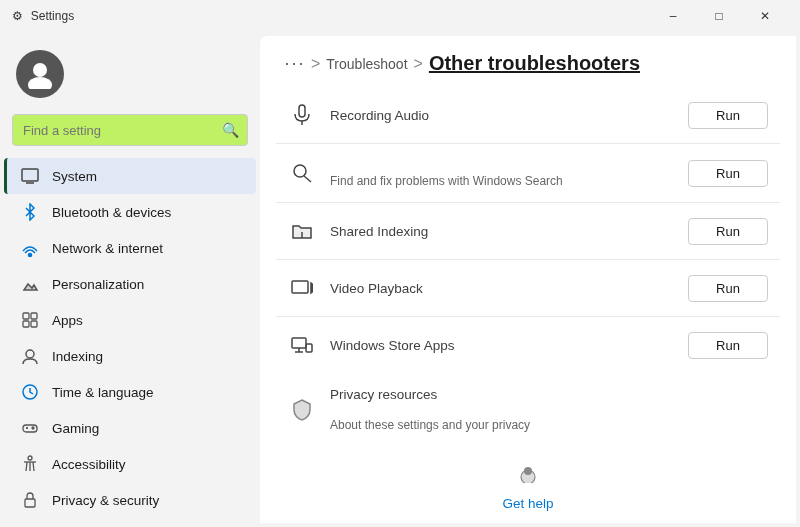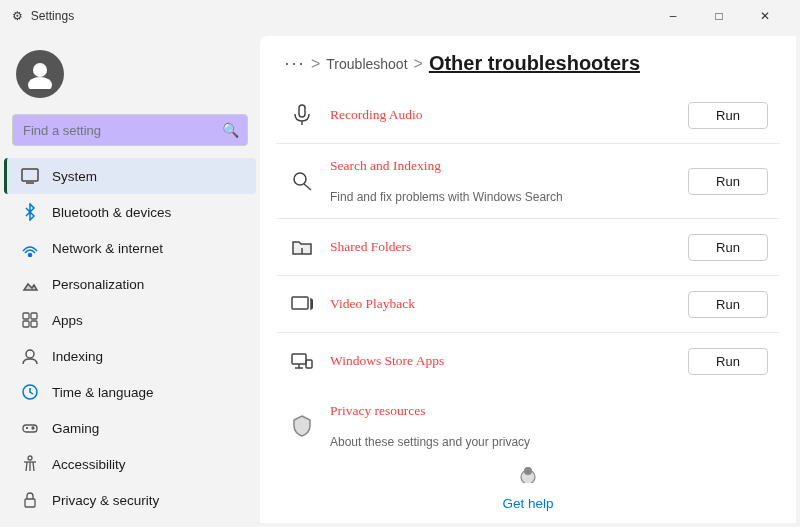--- a/index.html
+++ b/index.html
@@ -89,21 +89,21 @@
       margin: 0 12px 12px 12px;
       position: relative;
     }
     .search-box input {
       width: 100%;
       height: 32px;
       border: 1px solid #ccc;
       border-radius: 4px;
       padding: 0 30px 0 10px;
       font-size: 13px;
-      background: #c4b5fd;
+      background: #bef264;
       outline: none;
       color: #555;
     }
     .search-icon-wrap {
       position: absolute;
       right: 8px;
       top: 50%;
       transform: translateY(-50%);
       color: #555;
       font-size: 14px;
@@ -201,23 +201,22 @@
       flex-shrink: 0;
       font-size: 18px;
       color: #444;
     }
 
     .ts-text {
       flex: 1;
     }
     .ts-title {
       font-size: 13.5px;
-      color: #ef4444;
+      color: #404040;
       font-weight: 400;
-      font-family: Liberation Serif, serif;
     }
     .ts-subtitle {
       font-size: 12px;
       color: #666;
       margin-top: 16px;
     }
 
     .ts-action {
       flex-shrink: 0;
     }
@@ -421,34 +420,33 @@
             <div class="ts-action"><button class="run-btn">Run</button></div>
           </div>
           <div class="ts-item">
             <div class="ts-icon">
               <svg width="22" height="22" viewBox="0 0 22 22" fill="none" stroke="#444" stroke-width="1.5">
                 <circle cx="9" cy="9" r="6"></circle>
                 <line x1="13" y1="14" x2="20" y2="20"></line>
               </svg>
             </div>
             <div class="ts-text">
-              <div class="ts-title">Search and Indexing</div>
               <div class="ts-subtitle">Find and fix problems with Windows Search</div>
             </div>
             <div class="ts-action"><button class="run-btn">Run</button></div>
           </div>
           <div class="ts-item">
             <div class="ts-icon">
               <svg width="22" height="22" viewBox="0 0 22 22" fill="none" stroke="#444" stroke-width="1.5">
                 <path d="M2 6 L2 18 L20 18 L20 8 L10 8 L8 6 Z" fill="#eee"></path>
                 <line x1="11" y1="12" x2="11" y2="18"></line>
               </svg>
             </div>
             <div class="ts-text">
-              <div class="ts-title">Shared Folders</div>
+              <div class="ts-title">Shared Indexing</div>
             </div>
             <div class="ts-action"><button class="run-btn">Run</button></div>
           </div>
           <div class="ts-item">
             <div class="ts-icon">
               <svg width="22" height="22" viewBox="0 0 22 22" fill="none" stroke="#444" stroke-width="1.5">
                 <rect x="1" y="4" width="16" height="12" rx="1"></rect>
                 <polygon points="20,6 20,16 26,11" fill="#444"></polygon>
               </svg>
             </div>

